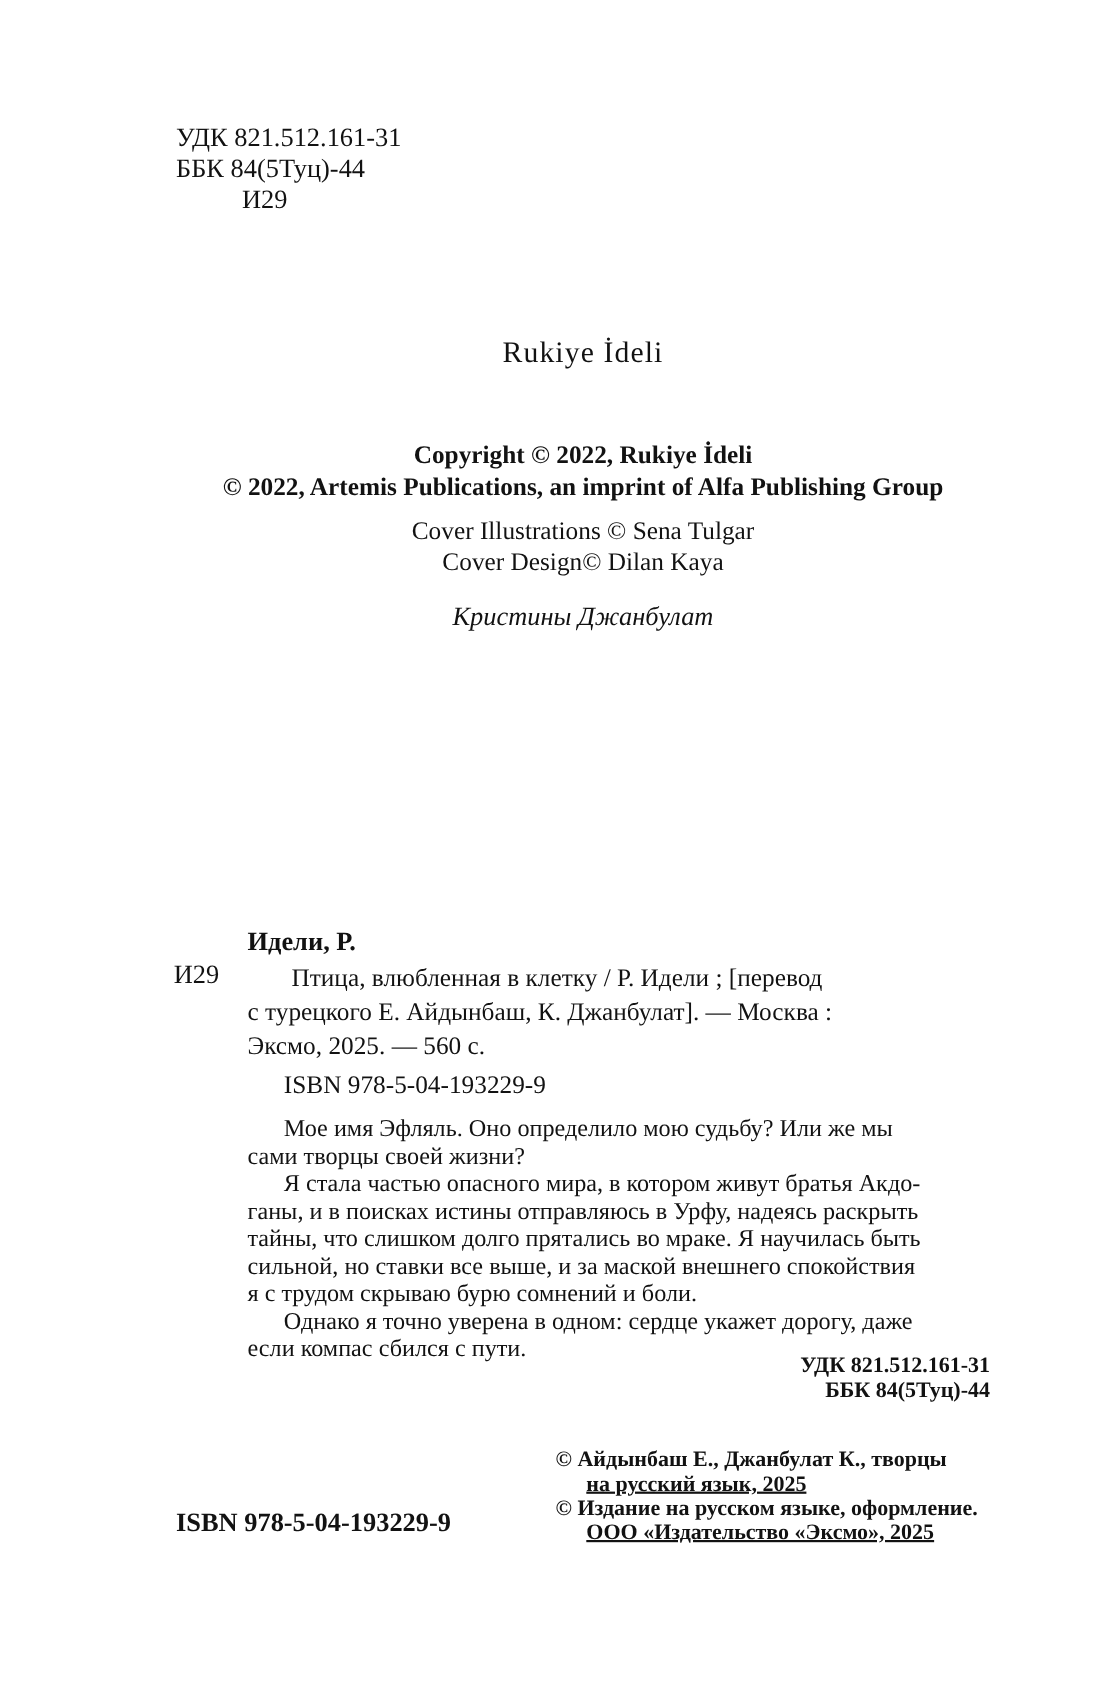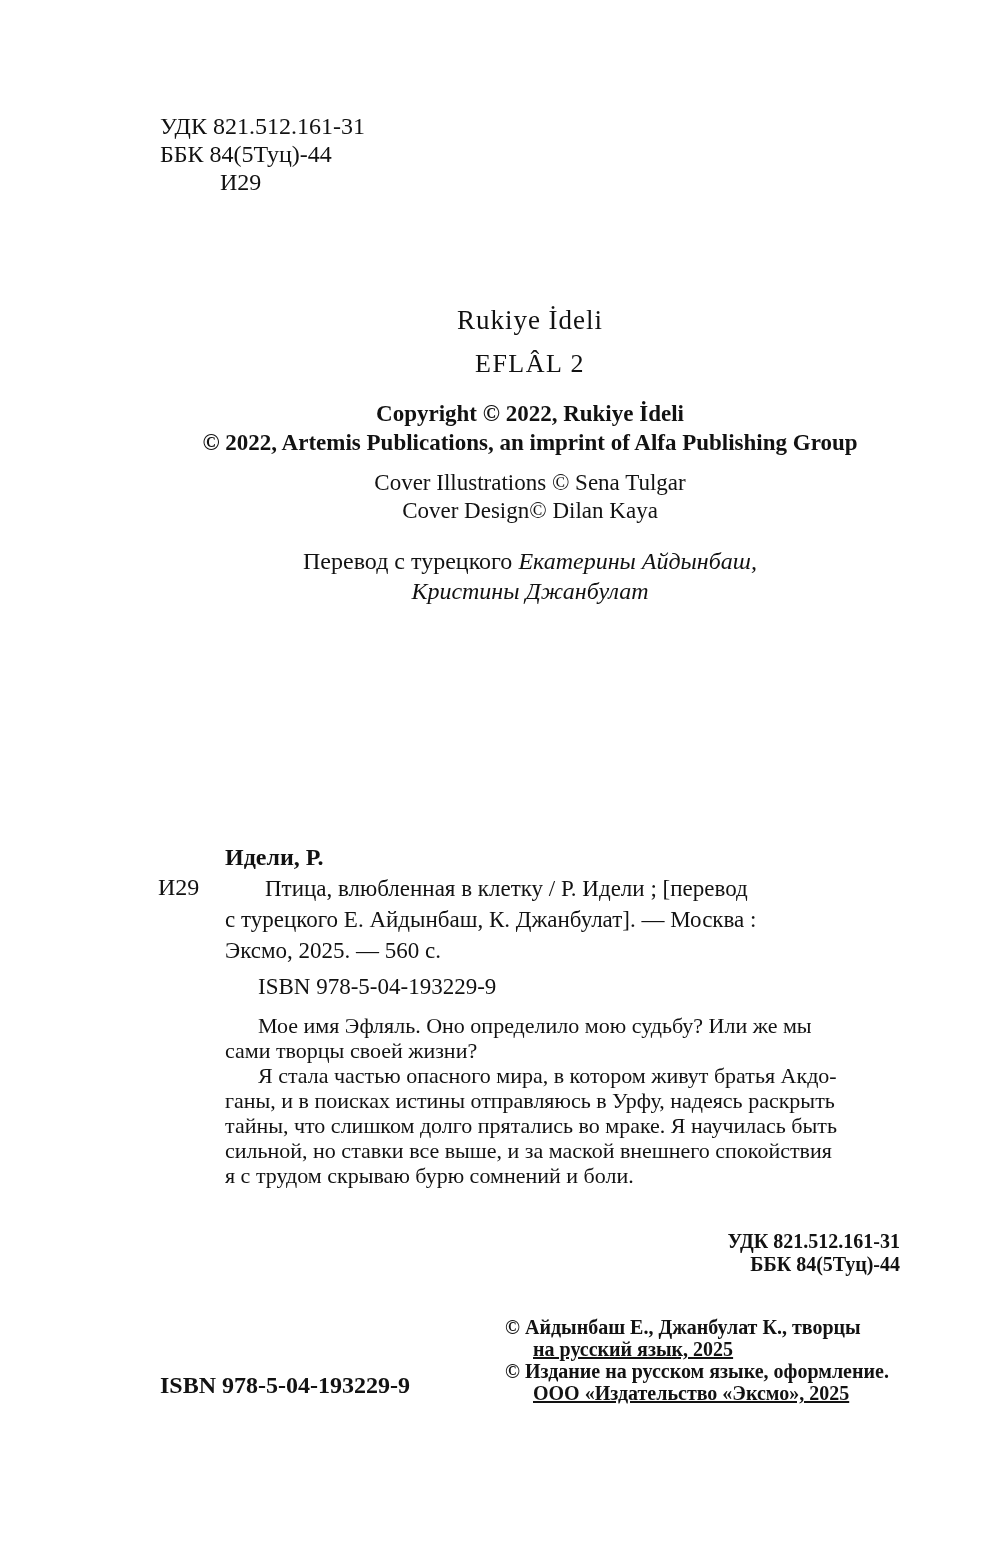--- a/index.html
+++ b/index.html
@@ -148,48 +148,48 @@
 
 <div class="page">
 
   <div class="abs top-codes">
     <div>УДК 821.512.161-31</div>
     <div>ББК 84(5Туц)-44</div>
     <div class="author-code">И29</div>
   </div>
 
   <div class="abs centered author-name">Rukiye İdeli</div>
-  <div class="abs centered book-title">EFLÂL 2</div>
 
   <div class="abs centered copyright-block">Copyright © 2022, Rukiye İdeli
 © 2022, Artemis Publications, an imprint of Alfa Publishing Group</div>
 
   <div class="abs centered cover-block">Cover Illustrations © Sena Tulgar
 Cover Design© Dilan Kaya</div>
 
   <div class="abs centered translation-block">
-    <div><span>Перевод с турецкого</span> <span class="names">Екатерины Айдынбаш,</span></div>
     <div class="names">Кристины Джанбулат</div>
   </div>
 
   <div class="abs card-author">Идели, Р.</div>
   <div class="abs card-code">И29</div>
   <div class="abs card-entry">Птица, влюбленная в клетку / Р. Идели ; [перевод
 с турецкого Е. Айдынбаш, К. Джанбулат]. — Москва :
 Эксмо, 2025. — 560 с.</div>
   <div class="abs card-isbn">ISBN 978-5-04-193229-9</div>
 
   <div class="abs annotation">
     <p>Мое имя Эфляль. Оно определило мою судьбу? Или же мы
 сами творцы своей жизни?</p>
     <p>Я стала частью опасного мира, в котором живут братья Акдо-
 ганы, и в поисках истины отправляюсь в Урфу, надеясь раскрыть
 тайны, что слишком долго прятались во мраке. Я научилась быть
 сильной, но ставки все выше, и за маской внешнего спокойствия
 я с трудом скрываю бурю сомнений и боли.</p>
+    <p>Однако я точно уверена в одном: сердце укажет дорогу, даже
+если компас сбился с пути.</p>
   </div>
 
   <div class="abs bottom-codes">
     <div>УДК 821.512.161-31</div>
     <div>ББК 84(5Туц)-44</div>
   </div>
 
   <div class="abs credits">
     <div>© Айдынбаш Е., Джанбулат К., творцы</div>
     <div class="cont">на русский язык, 2025</div>

